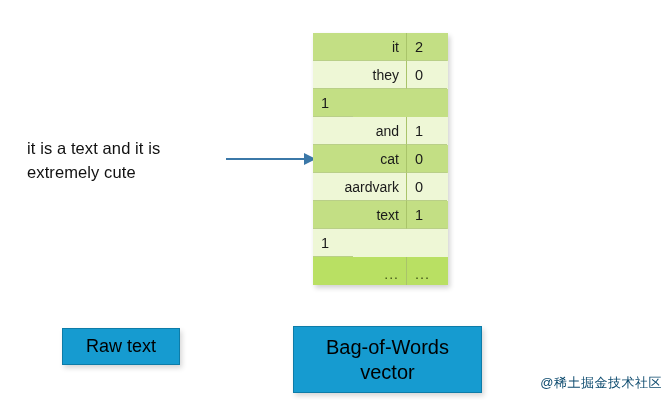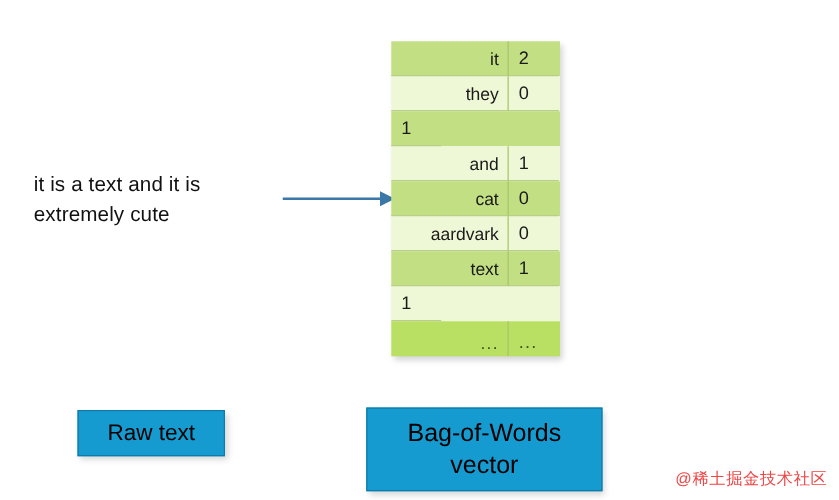--- a/index.html
+++ b/index.html
@@ -117,21 +117,21 @@
     font-size: 20px;
     line-height: 25px;
   }
 
   
   #watermark {
     position: absolute;
     right: 9px;
     bottom: 8px;
     font-size: 13px;
-    color: #ef4444;
+    color: #0c4a6e;
     letter-spacing: 0.5px;
   }
 </style>
 </head>
 <body>
 
 <div id="raw-sentence">it is a text and it is extremely cute</div>
 
 <div id="arrow">
   <svg width="90" height="22" viewBox="0 0 90 22">

